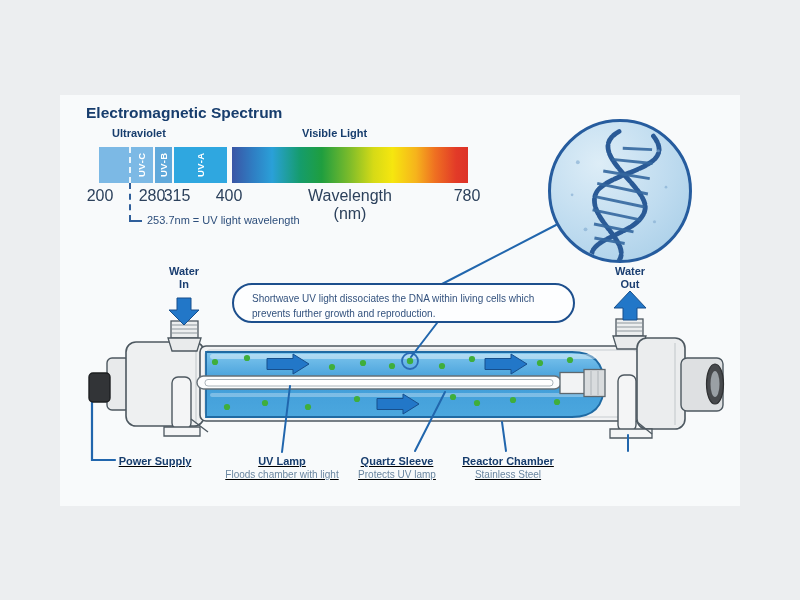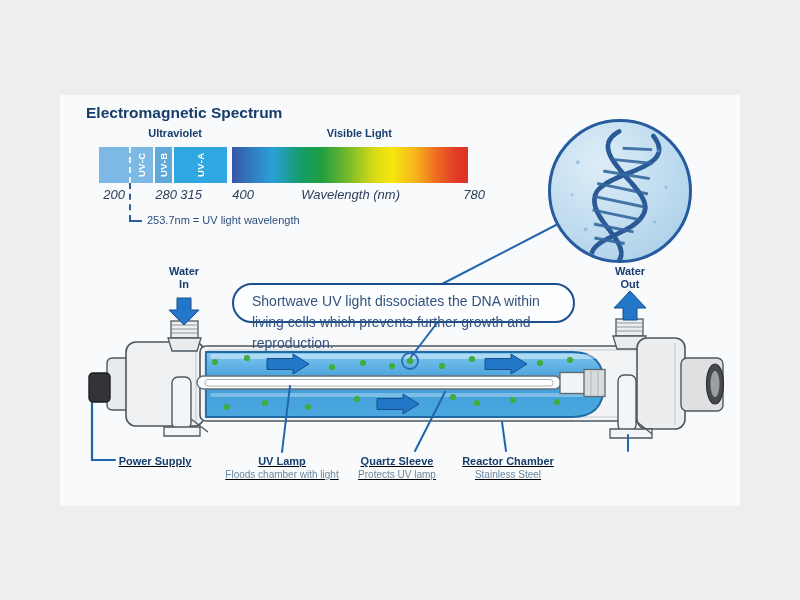--- a/index.html
+++ b/index.html
@@ -7,52 +7,52 @@
     width:800px;height:600px;background:#eceef0;position:relative;overflow:hidden;
     font-family:"Liberation Sans","DejaVu Sans",sans-serif;
   }
   #panel{
     position:absolute;left:60px;top:95px;width:680px;height:411px;
     background:#f8fafb;
   }
   .abs{position:absolute;}
   
   #spec-title{left:26px;top:9px;font-size:15.5px;font-weight:bold;color:#173d6d;z-index:3;}
-  .spec-head{top:32px;width:90px;text-align:right;font-size:11px;font-weight:bold;color:#173d6d;z-index:3;}
+  .spec-head{top:32px;width:90px;text-align:left;font-size:11px;font-weight:bold;color:#173d6d;z-index:3;}
   #spec-bar{left:39px;top:52px;width:369px;height:36px;z-index:2;}
   .seg{position:absolute;top:0;height:36px;}
   .seg .vlabel{
     position:absolute;inset:0;display:flex;align-items:center;justify-content:center;
     writing-mode:vertical-rl;transform:rotate(180deg);
     color:#fff;font-size:9.5px;font-weight:bold;letter-spacing:.5px;
   }
   #seg-200{left:0;width:31px;background:#7cb9e5;}
   #seg-uvc{left:31px;width:23px;background:#7cb9e5;}
   #seg-uvb{left:56px;width:17px;background:#60a9db;}
   #seg-uva{left:75px;width:53px;background:#2fa7e0;}
   #seg-vis{left:133px;width:236px;
     background:linear-gradient(90deg,#3a55a5 0%,#2f7ec3 9%,#2aa0d8 17%,#159c6b 29%,
       #1f9e3f 38%,#7ebc2a 50%,#d6da16 60%,#f6e60f 68%,#f6b31c 78%,#ef7021 86%,#e23a28 95%,#dd3227 100%);}
   #dash-in-bar{left:30px;top:0;height:36px;width:0;border-left:2px dashed rgba(255,255,255,.85);position:absolute;}
-  .tick{top:92px;width:50px;text-align:right;font-size:13px;color:#2c415c;z-index:3;font-style:italic;}
+  .tick{top:92px;width:50px;text-align:center;font-size:16px;color:#2c415c;z-index:3;}
   #dash-below{left:69px;top:88px;height:38px;width:0;border-left:2px dashed #2f5f9b;z-index:2;}
   #dash-foot{left:69px;top:125px;width:13px;height:0;border-top:2px solid #2f5f9b;z-index:2;}
   #spec-note{left:87px;top:119px;font-size:11px;color:#2d4e7b;z-index:3;}
   
   #dna-circle{
     left:488px;top:24px;width:144px;height:144px;border-radius:50%;
     border:3px solid #265c9e;box-sizing:border-box;z-index:2;
     background:radial-gradient(circle at 35% 30%,#ddedf7,#bedbef 55%,#a3cbe6);
     overflow:hidden;
   }
   
   #callout{
     left:172px;top:188px;width:343px;height:40px;box-sizing:border-box;
     border:2.5px solid #1d4f8d;border-radius:20px;background:#fdfeff;z-index:2;
-    padding:6px 14px 0 18px;font-size:14px;line-height:1.5;color:#33527e;
+    padding:6px 14px 0 18px;font-size:10px;line-height:1.5;color:#33527e;
   }
   
   .flow-label{top:170px;width:80px;text-align:center;font-size:11px;font-weight:bold;
     color:#1a3e71;line-height:1.15;z-index:3;}
   #water-in{left:84px;}
   #water-out{left:530px;}
   
   .part{top:360px;text-align:center;z-index:3;text-decoration:underline;}
   .part .t{font-size:11px;font-weight:bold;color:#173d6d;}
   .part .d{font-size:10px;color:#6a86a0;margin-top:2px;line-height:1.25;}

